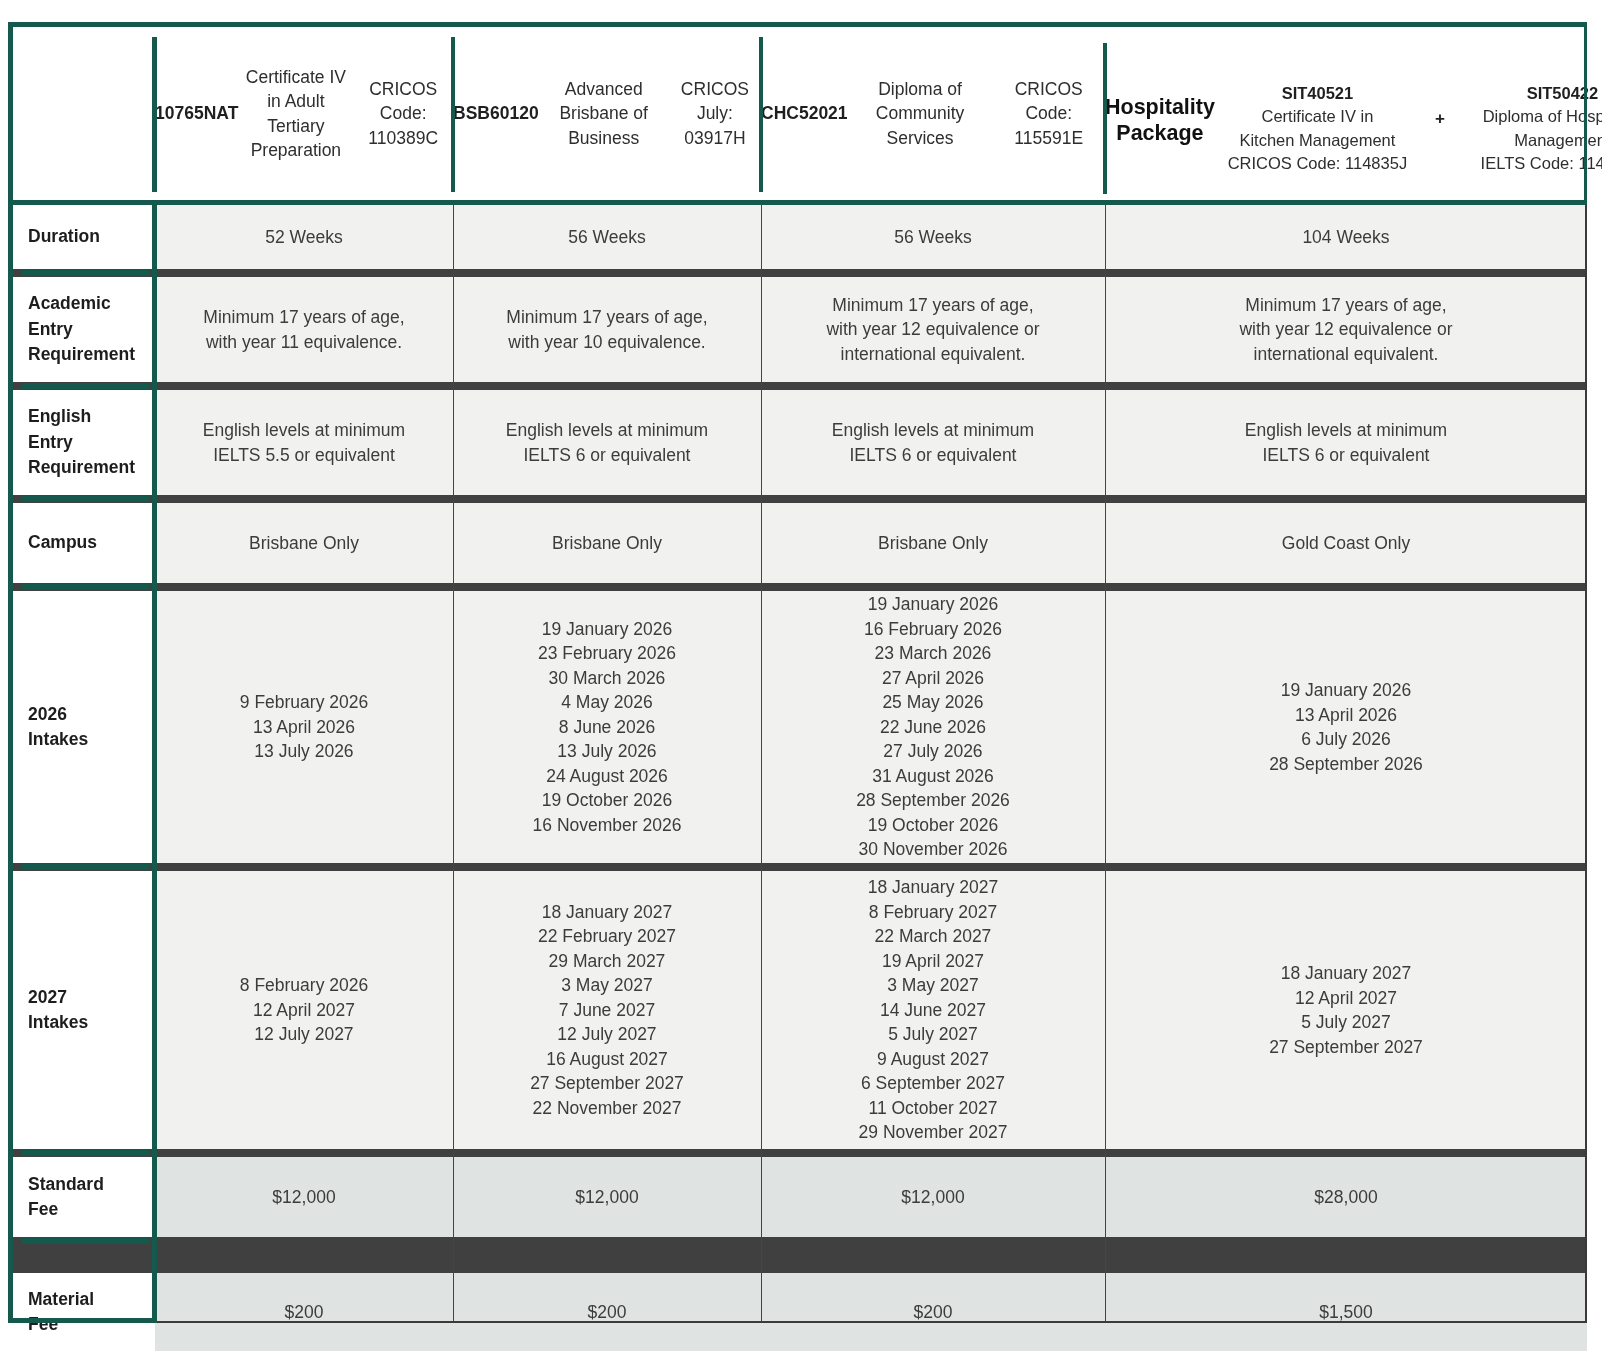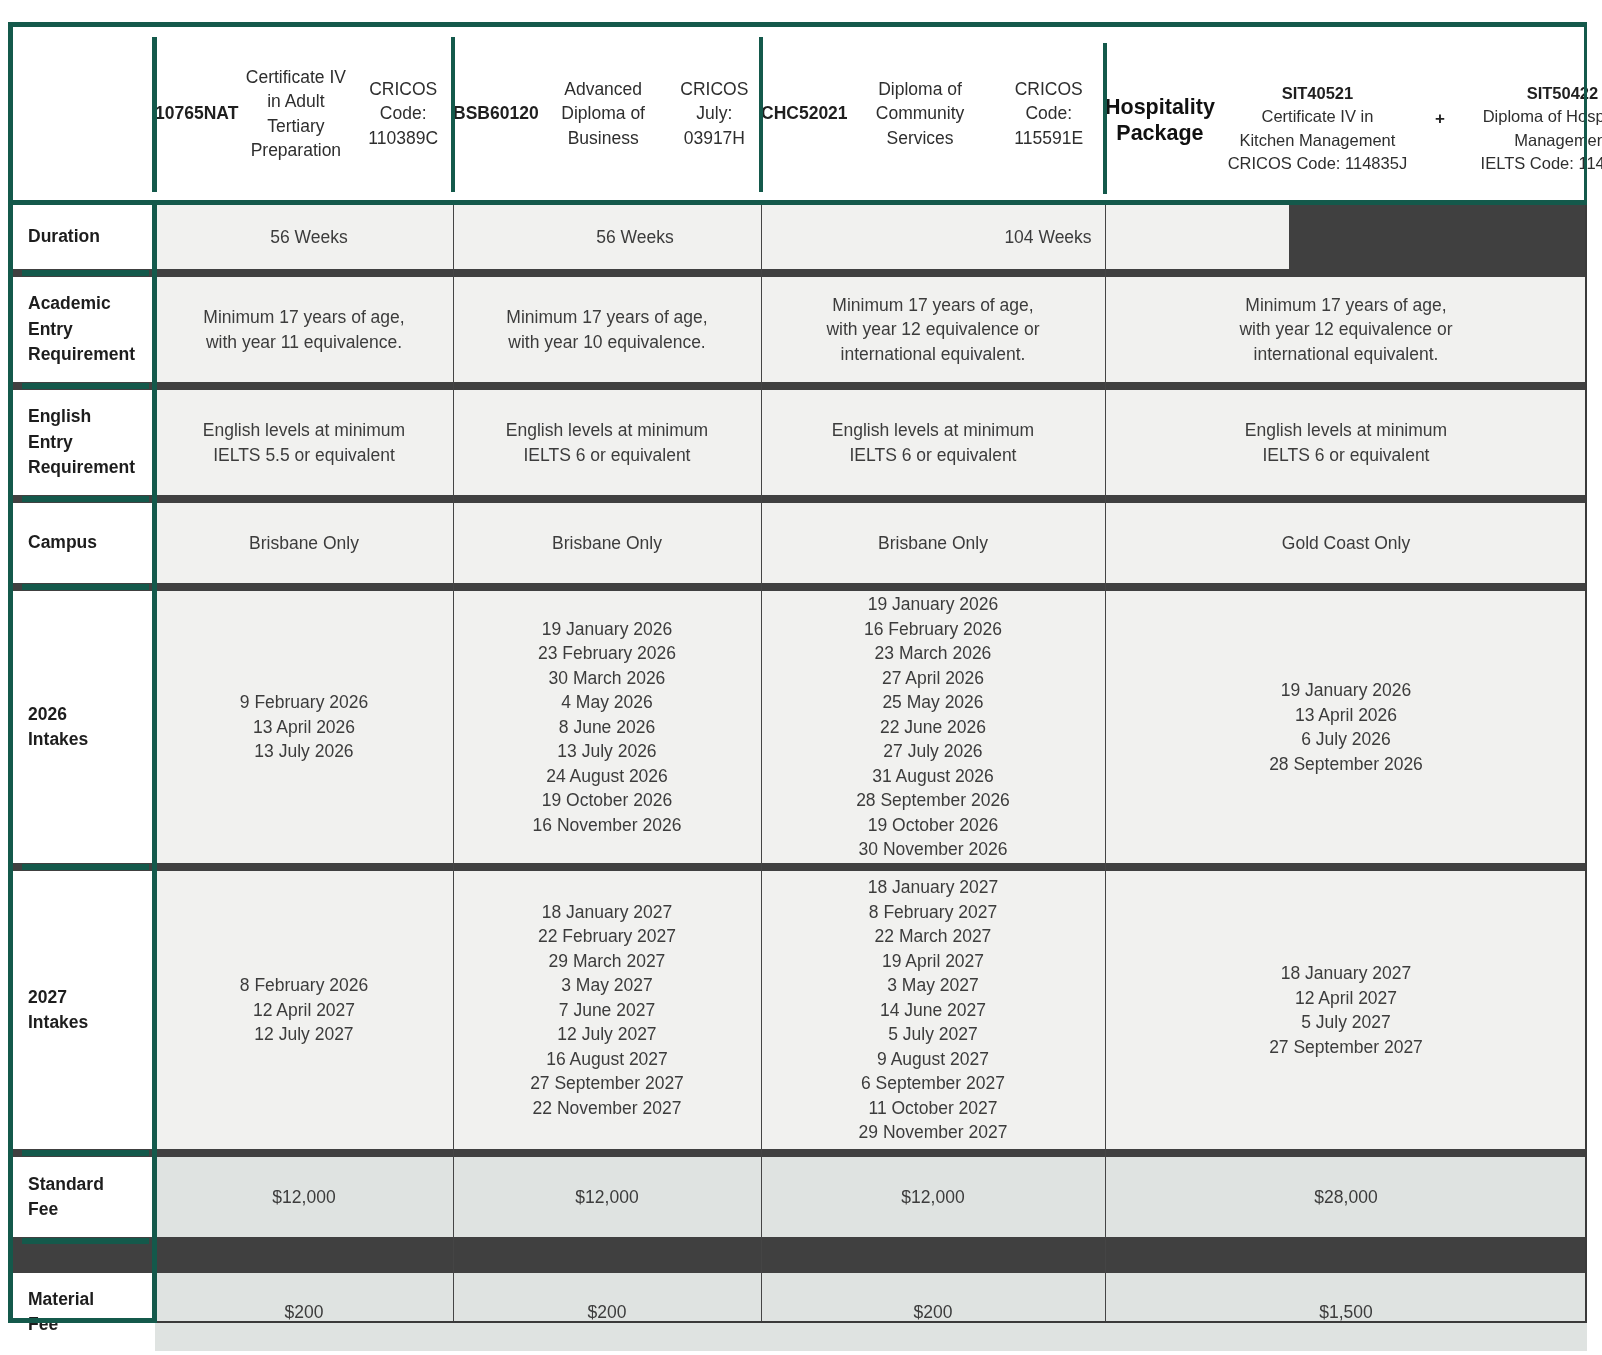--- a/index.html
+++ b/index.html
@@ -84,21 +84,21 @@
 
     <div class="header">
       <div class="hcell hc1">
         <div class="hcode">10765NAT</div>
         <div class="hname">Certificate IV in Adult Tertiary
 Preparation</div>
         <div class="hname">CRICOS Code: 110389C</div>
       </div>
       <div class="hcell hc2">
         <div class="hcode">BSB60120</div>
-        <div class="hname">Advanced Diploma of Business</div>
+        <div class="hname">Advanced Brisbane of Business</div>
         <div class="hname">CRICOS July: 03917H</div>
       </div>
       <div class="hcell hc3">
         <div class="hcode">CHC52021</div>
         <div class="hname">Diploma of Community Services</div>
         <div class="hname">CRICOS Code: 115591E</div>
       </div>
       <div class="hcell hc4">
         <div class="htitle">Hospitality Package</div>
         <div class="hsubrow">
@@ -121,20 +121,21 @@
       <i class="hsep s1"></i>
       <i class="hsep s2"></i>
       <i class="hsep s3"></i>
       <i class="hsep-right"></i>
     </div>
 
     <div class="body">
 
       <div class="row r0">
         <div class="lcell">Duration</div>
+        <div class="dcell c1">52 Weeks</div>
         <div class="dcell c2">56 Weeks</div>
         <div class="dcell c3">56 Weeks</div>
         <div class="dcell c4">104 Weeks</div>
       </div>
 
       <div class="row r1">
         <div class="lcell">Academic
 Entry
 Requirement</div>
         <div class="dcell c1">Minimum 17 years of age,

